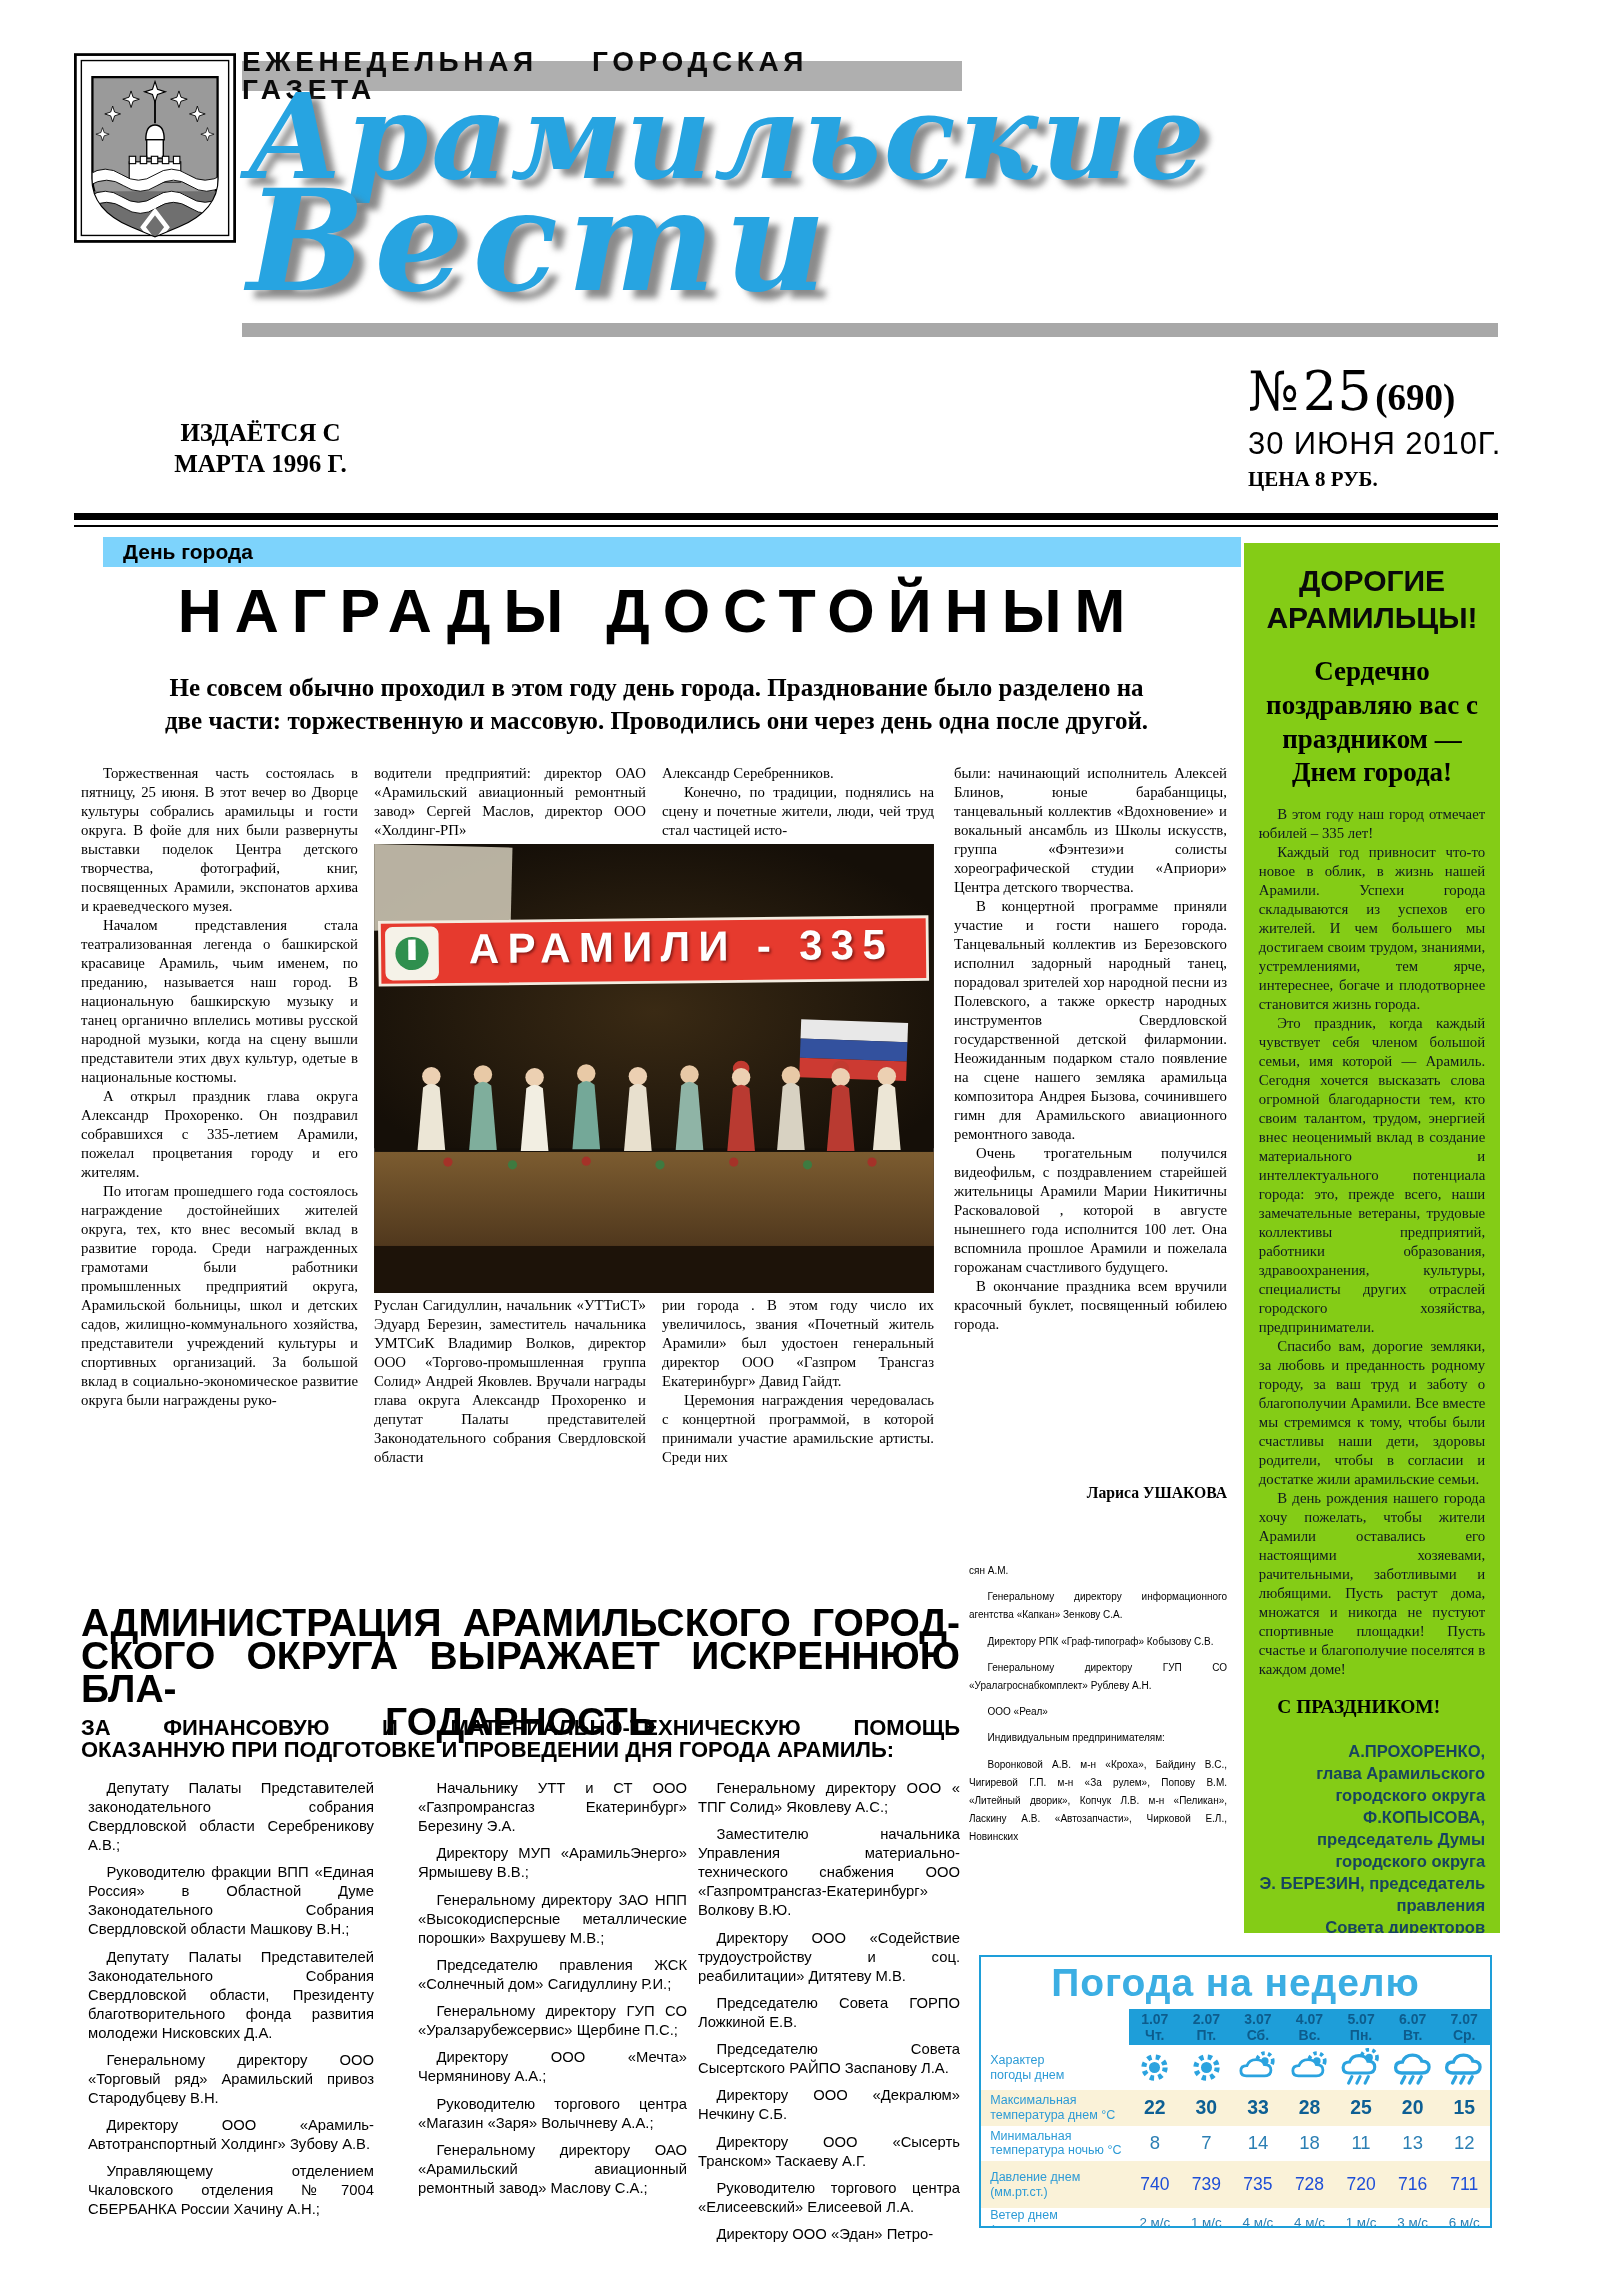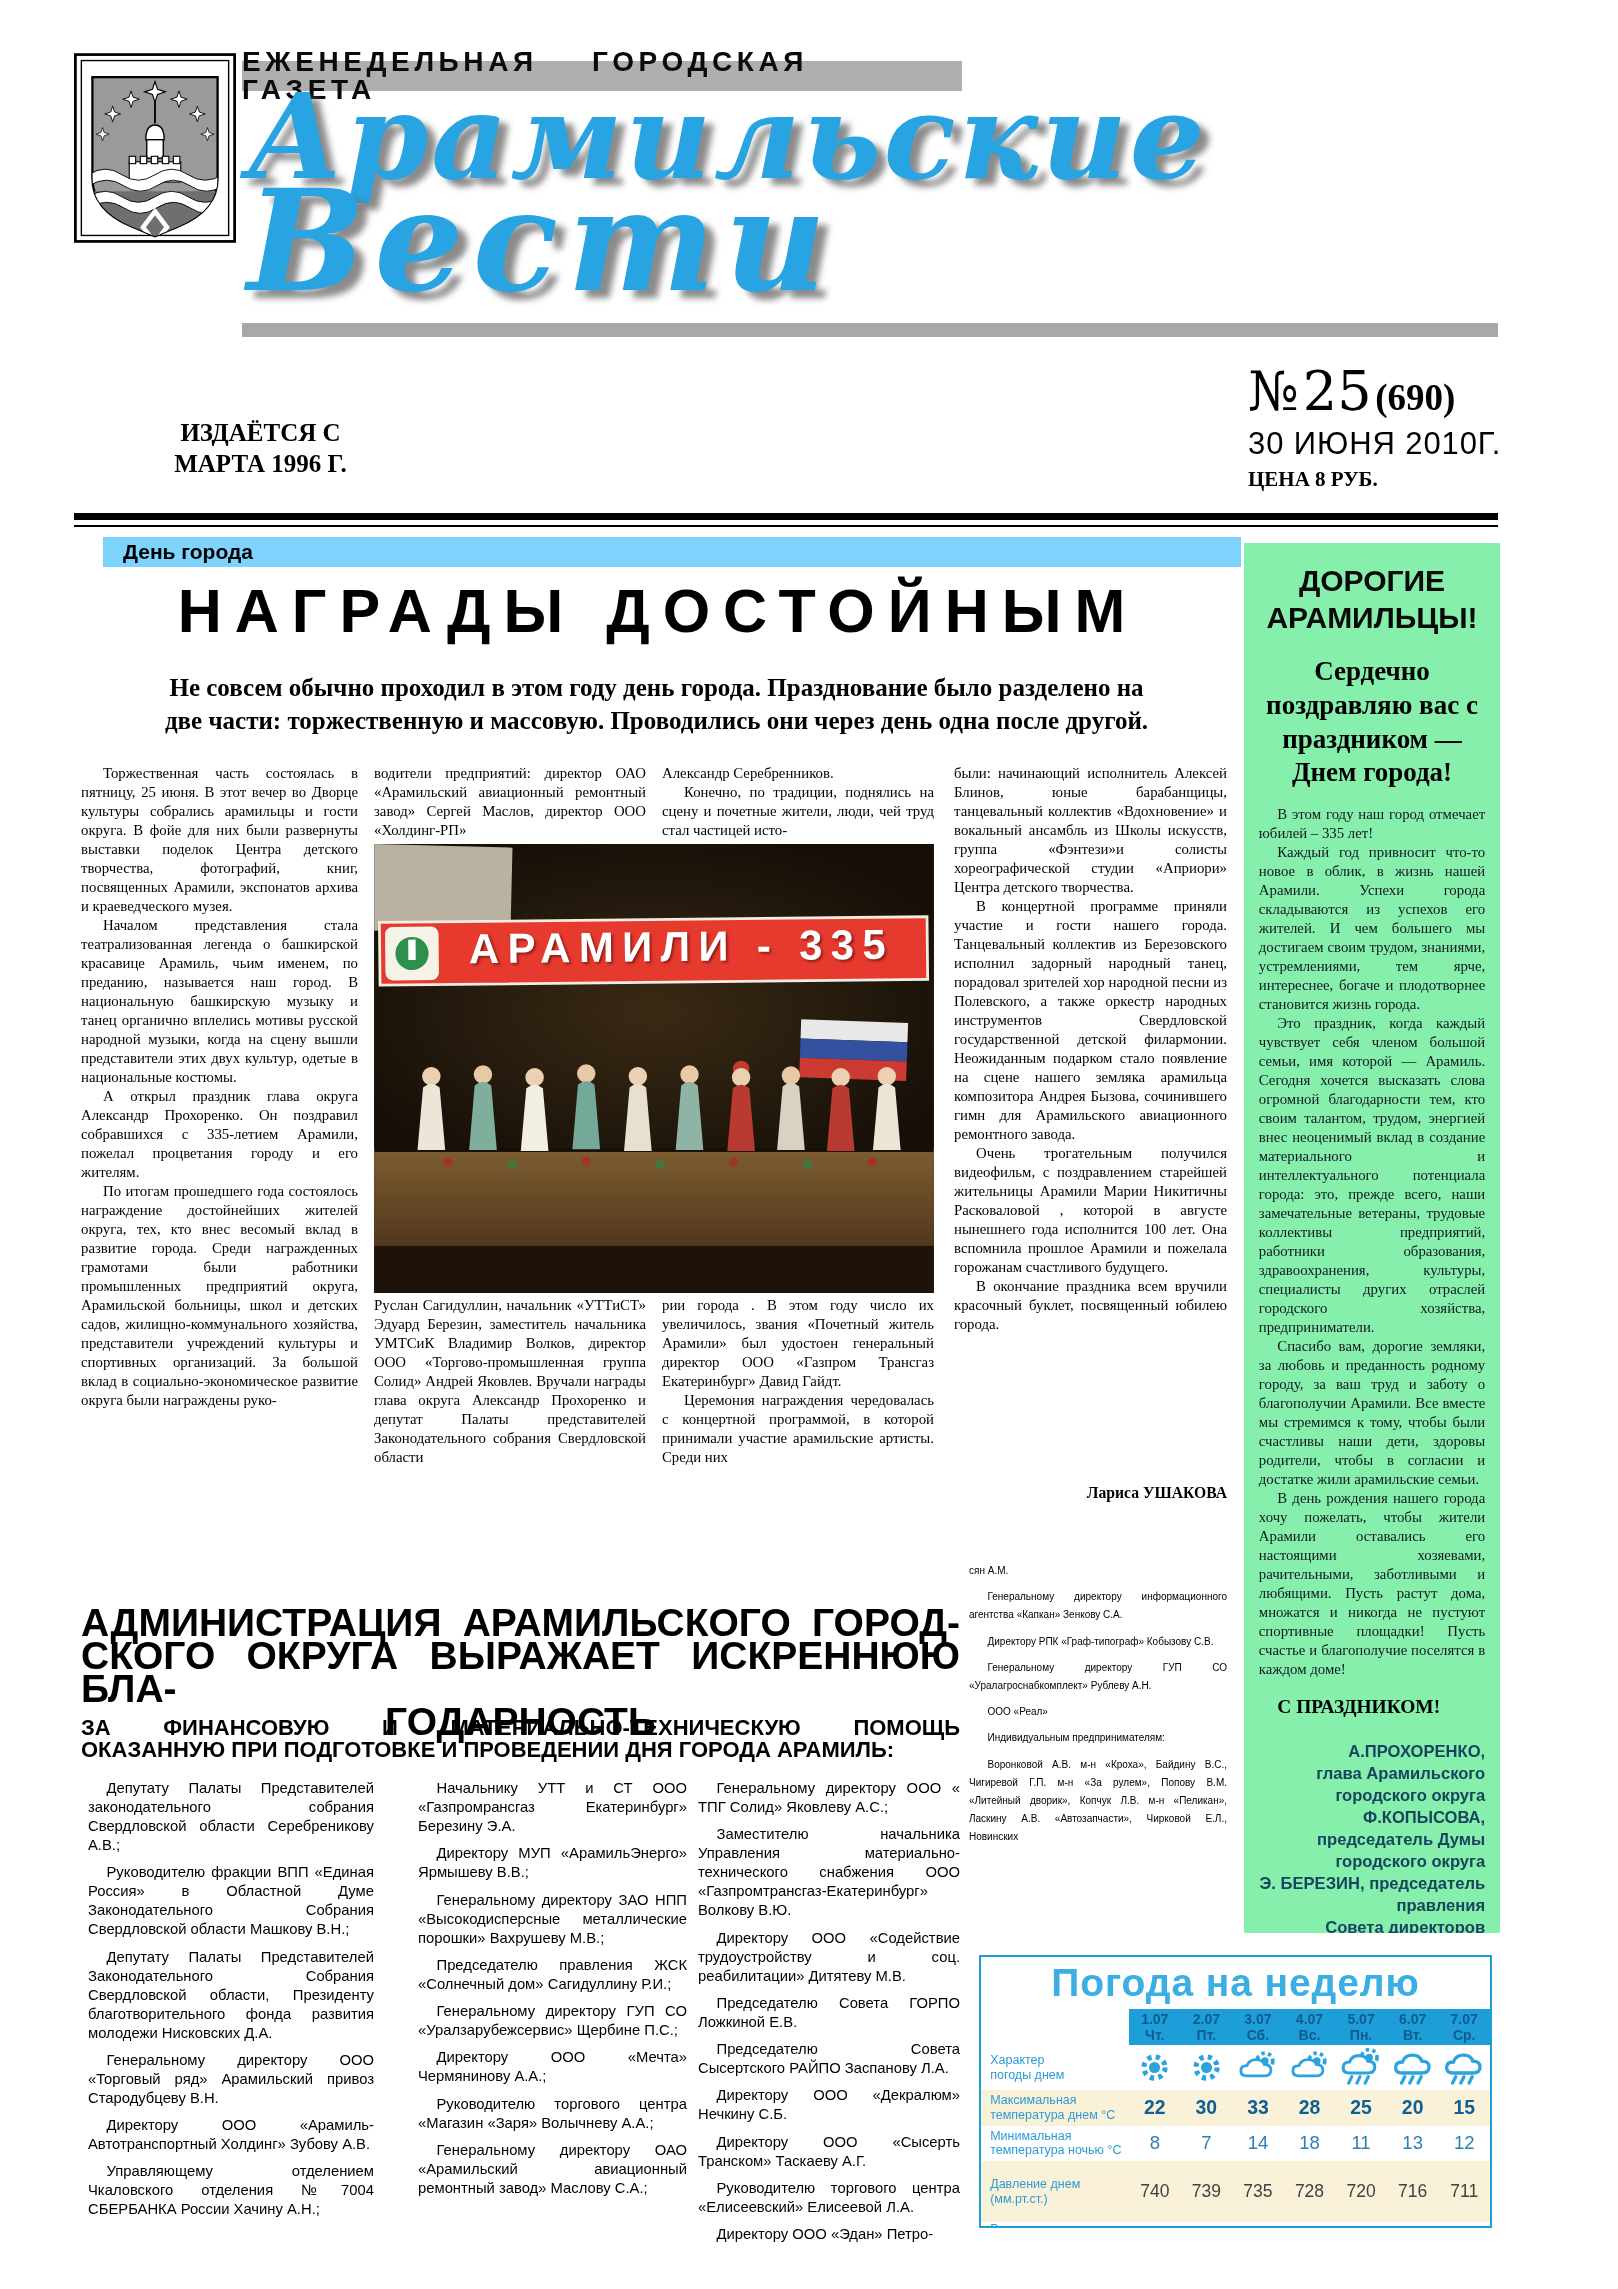--- a/index.html
+++ b/index.html
@@ -72,21 +72,21 @@
   .photo { left: 374px; top: 844px; width: 560px; height: 449px; overflow: hidden; }
   .photo svg { display: block; }
   .photo-banner-text {
     left: 451px; top: 926px; width: 461px; text-align: center;
     font: bold 42px/1 "Liberation Sans", sans-serif; color: #fff; letter-spacing: 8.3px;
     transform: rotate(-0.6deg); text-shadow: 1.8px 1.8px 2.8px rgba(60,0,0,.55); white-space: nowrap;
   }
 
   
   .sidebar {
-    left: 1244px; top: 543px; width: 256px; height: 1390px; background: #86efac;
+    left: 1244px; top: 543px; width: 256px; height: 1390px; background: #84cc16;
     padding: 18.5px 14.8px; overflow: hidden;
   }
   .sb-title { font: bold 30px/1.25 "Liberation Sans", sans-serif; text-align: center; color: #0a0a0a; }
   .sb-salute { font: bold 27px/1.25 "Liberation Serif", serif; text-align: center; margin: 18.5px 0 14.8px; }
   .sb-body p { font: 14.8px/19px "Liberation Serif", serif; text-align: justify; text-indent: 18.5px; color: #101820; }
   .sb-closing { font: bold 19.4px/1.2 "Liberation Serif", serif; margin-top: 16.6px; text-indent: 18.5px; }
   .sb-sign { margin-top: 22px; }
   .sb-sign p { font: bold 16.6px/22px "Liberation Sans", sans-serif; text-align: right; color: #17445F; }
 
   
@@ -116,21 +116,21 @@
   .wrow { display: grid; grid-template-columns: 148px repeat(7, 1fr); align-items: center; }
   .wvals { display: contents; }
   .wvals p { text-align: center; white-space: pre-line; }
   .wlabel { font: 12.5px/14.8px "Liberation Sans", sans-serif; color: #2D9BD6; padding-left: 9.2px; white-space: pre-line; align-self: center; }
   .row-beige { background: #FAF2D8; }
   .wdays .wvals p { background: #1E9ED9; color: #0D5C8C; font: bold 14px/15.7px "Liberation Sans", sans-serif; padding: 2.8px 0 1.8px; }
   .wicons .wvals { display: contents; }
   .wicon { display: flex; justify-content: center; align-items: center; padding: 2.8px 0; }
   .wmax .wvals p { font: bold 19.4px/1 "Liberation Sans", sans-serif; color: #0D5F94; padding: 8.3px 0; }
   .wmin .wvals p { font: 18.5px/1 "Liberation Sans", sans-serif; color: #2B7FB4; padding: 8.3px 0; }
-  .wpress .wvals p { font: 17.5px/1 "Liberation Sans", sans-serif; color: #404040; padding: 22px 0; }
+  .wpress .wvals p { font: 17.5px/1 "Liberation Sans", sans-serif; color: #1d4ed8; padding: 15px 0; }
   .wwind .wvals p { font: 13.4px/15.7px "Liberation Sans", sans-serif; color: #2B7FB4; padding: 4.6px 0; }
 </style>
 </head>
 <body>
 
 <div class="page">
 
   <div class="abs coat">
     <svg width="162" height="190" viewBox="0 0 176 206">
       <rect x="1.5" y="1.5" width="173" height="203" fill="#fff" stroke="#000" stroke-width="3"></rect>

